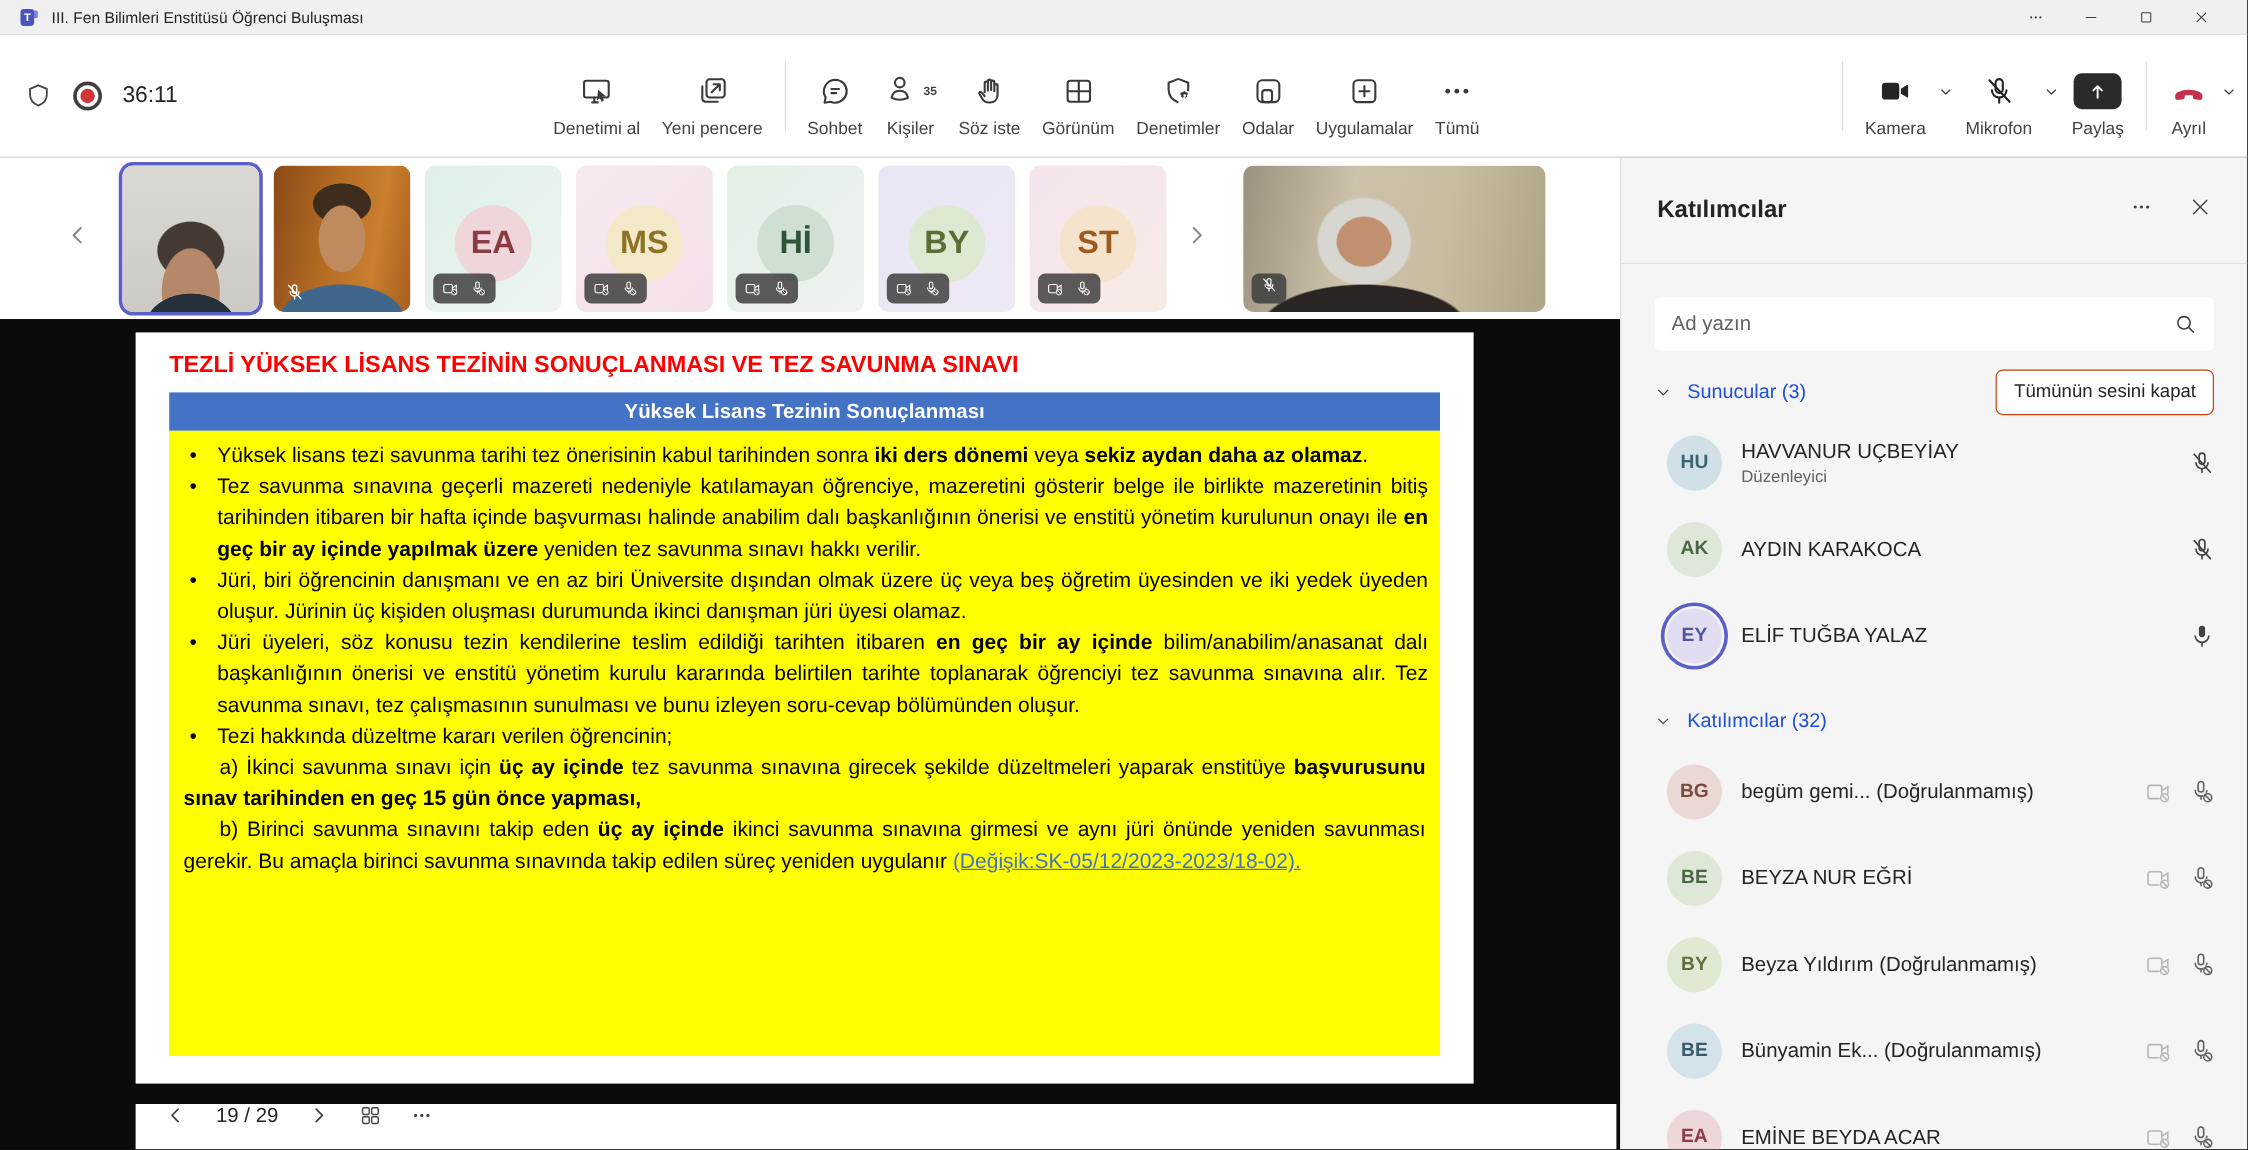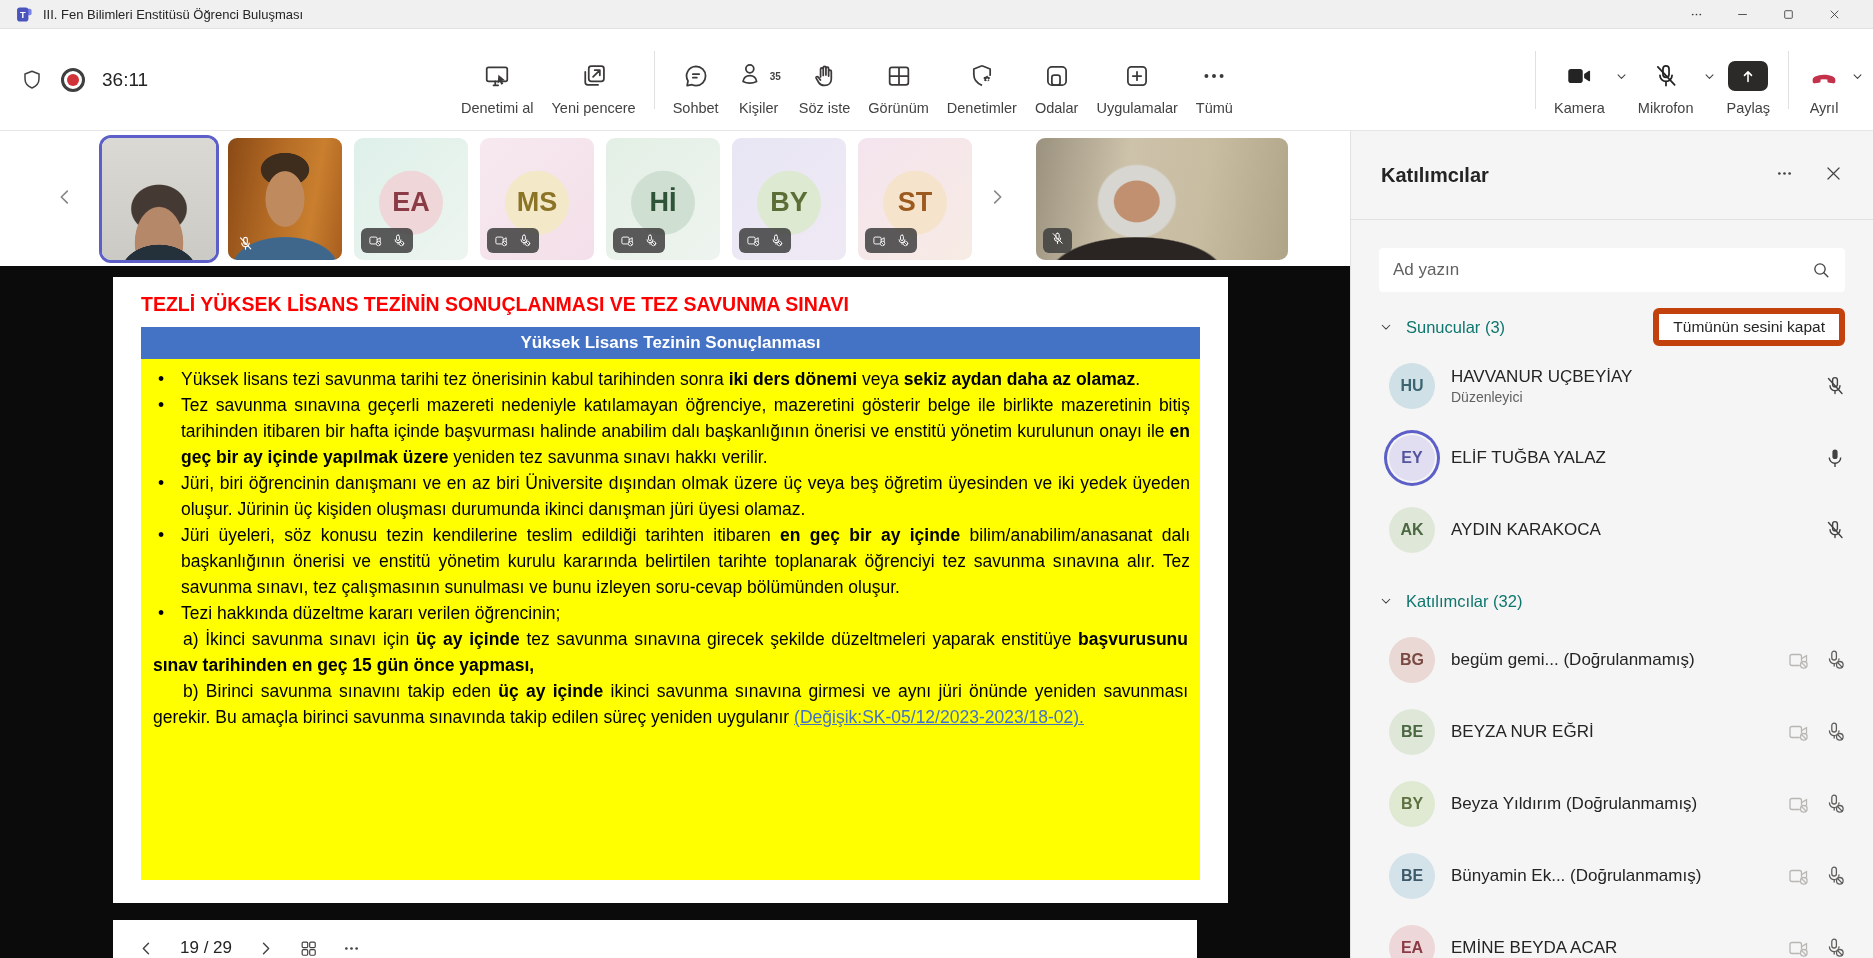--- a/index.html
+++ b/index.html
@@ -73,42 +73,42 @@
 
 .stage{position:absolute;top:266px;left:0;width:1350px;height:692px;background:#0b0b0b}
 .slide{position:absolute;left:113px;top:11px;width:1115px;height:626px;background:#fff;padding:16px 28px 0;display:flex;flex-direction:column}
 .slide-title{text-align:left;color:#ff0000;font-weight:bold;font-size:19.5px}
 .slide-header{margin-top:11px;background:#4472c4;color:#fff;font-weight:bold;font-size:17px;text-align:center;padding:6px 0}
 .slide-body{background:#ffff00;flex:1;margin-bottom:23px;padding:7px 10px 0;font-size:17.5px;line-height:26px;color:#000}
 .para{position:relative;padding-left:30px;text-align:justify}
 .para .mark{position:absolute;left:7px}
 .plain{text-align:justify;text-indent:30px;padding:0 2px}
 .slide-link{color:#4472c4;text-decoration:underline}
-.deck-nav{position:absolute;left:113px;top:654px;width:1084px;height:38px;background:#fff;display:flex;align-items:flex-end;gap:24px;padding-left:24px;color:#333}
+.deck-nav{position:absolute;left:113px;top:654px;width:1234px;height:38px;background:#fff;display:flex;align-items:flex-start;gap:24px;padding-left:24px;color:#333}
 .dn-ic{display:flex;color:#424242;cursor:pointer}
 .dn-ic svg{width:19px;height:19px}
 .dn-page{font-size:17px;color:#242424}
 
 
 .panel{position:absolute;top:131px;right:0;width:523px;height:827px;background:#f5f5f5;border-left:1px solid #e1e1e1;overflow:hidden}
 .p-header{height:88px;display:flex;align-items:center;padding:0 30px}
 .p-title{font-size:20px;font-weight:bold;color:#242424}
 .p-hicons{margin-left:auto;display:flex;gap:30px;color:#424242;align-items:center}
 .p-hicons svg{width:19px;height:19px}
 .p-divider{height:1px;background:#e1e1e1}
 .p-search{margin:28px 28px 0;height:44px;background:#fff;border-radius:4px;display:flex;align-items:center;padding:0 14px}
 .p-search input{border:none;outline:none;flex:1;font-size:17px;color:#242424;background:transparent;font-family:inherit}
 .p-search input::placeholder{color:#616161}
 .p-search .sic{color:#424242;display:flex}
 .p-search svg{width:20px;height:20px}
 .p-section{display:flex;align-items:center;margin:12px 28px 0;height:46px}
 .sec-chev{color:#424242;display:flex}
 .sec-chev svg{width:14px;height:14px}
-.sec-label{font-size:16.5px;color:#0f766e;margin-left:13px}
-.mute-all{margin-left:auto;background:#fff;border:6px solid #c2410c;border-radius:6px;height:38px;padding:0 14px;font-size:15.5px;color:#242424;display:flex;align-items:center;cursor:pointer;font-family:inherit}
+.sec-label{font-size:16.5px;color:#1d4ed8;margin-left:13px}
+.mute-all{margin-left:auto;background:#fff;border:1px solid #c2410c;border-radius:6px;height:38px;padding:0 14px;font-size:15.5px;color:#242424;display:flex;align-items:center;cursor:pointer;font-family:inherit}
 .p-row{display:flex;align-items:center;height:72px;padding:0 26px 0 38px}
 .p-av{width:46px;height:46px;border-radius:50%;display:flex;align-items:center;justify-content:center;font-size:16px;font-weight:bold;flex:none}
 .p-av.speaking{box-shadow:0 0 0 2px #f5f5f5,0 0 0 5px #5b5fc7}
 .p-texts{margin-left:16px;min-width:0}
 .p-name{font-size:17px;color:#242424;white-space:nowrap}
 .p-sub{font-size:14px;color:#616161;margin-top:2px}
 .p-icons{margin-left:auto;display:flex;gap:12px;align-items:center}
 .p-icons .ic{display:flex}
 .p-icons svg{width:24px;height:24px}
 .ic-dim{color:#b8b6b4}
@@ -566,49 +566,49 @@
               <svg viewBox="0 0 24 24" fill="none" stroke="currentColor" stroke-width="1.4" stroke-linecap="round">
                 <rect x="9.6" y="3.6" width="4.8" height="9.2" rx="2.4"></rect>
                 <path d="M7 11.6a5 5 0 0 0 10 0"></path>
                 <path d="M12 16.6v3"></path>
                 <path d="M5.5 4.5l13.5 15"></path>
               </svg>
             </span>
           </span>
         </div>
         <div class="p-row">
-          <span class="p-av speaking" style="background:#e2def2;color:#53559c">EY</span>
-          <span class="p-texts">
-            <div class="p-name">ELİF TUĞBA YALAZ</div>
-          </span>
-          <span class="p-icons">
-            <span class="ic ic-dark">
-              <svg viewBox="0 0 24 24" fill="currentColor">
-                <rect x="9.4" y="3.4" width="5.2" height="9.6" rx="2.6"></rect>
-                <path d="M7 11.6a5 5 0 0 0 10 0h1.4a6.4 6.4 0 0 1-5.7 6.36V21h-1.4v-3.04A6.4 6.4 0 0 1 5.6 11.6z"></path>
-              </svg>
-            </span>
-          </span>
-        </div>
-        <div class="p-row">
           <span class="p-av" style="background:#dfe8d8;color:#4a6741">AK</span>
           <span class="p-texts">
             <div class="p-name">AYDIN KARAKOCA</div>
           </span>
           <span class="p-icons">
             <span class="ic ic-dark">
               <svg viewBox="0 0 24 24" fill="none" stroke="currentColor" stroke-width="1.4" stroke-linecap="round">
                 <rect x="9.6" y="3.6" width="4.8" height="9.2" rx="2.4"></rect>
                 <path d="M7 11.6a5 5 0 0 0 10 0"></path>
                 <path d="M12 16.6v3"></path>
                 <path d="M5.5 4.5l13.5 15"></path>
               </svg>
             </span>
           </span>
         </div>
+        <div class="p-row">
+          <span class="p-av speaking" style="background:#e2def2;color:#53559c">EY</span>
+          <span class="p-texts">
+            <div class="p-name">ELİF TUĞBA YALAZ</div>
+          </span>
+          <span class="p-icons">
+            <span class="ic ic-dark">
+              <svg viewBox="0 0 24 24" fill="currentColor">
+                <rect x="9.4" y="3.4" width="5.2" height="9.6" rx="2.6"></rect>
+                <path d="M7 11.6a5 5 0 0 0 10 0h1.4a6.4 6.4 0 0 1-5.7 6.36V21h-1.4v-3.04A6.4 6.4 0 0 1 5.6 11.6z"></path>
+              </svg>
+            </span>
+          </span>
+        </div>
       </div>
     <div class="p-section">
       <span class="sec-chev">
           <svg viewBox="0 0 24 24" fill="none" stroke="currentColor" stroke-width="1.8" stroke-linecap="round" stroke-linejoin="round">
             <path d="M5.5 9l6.5 6.5L18.5 9"></path>
           </svg>
         </span>
       <span class="sec-label">Katılımcılar (32)</span>
     </div>
     <div id="attendees-list">

